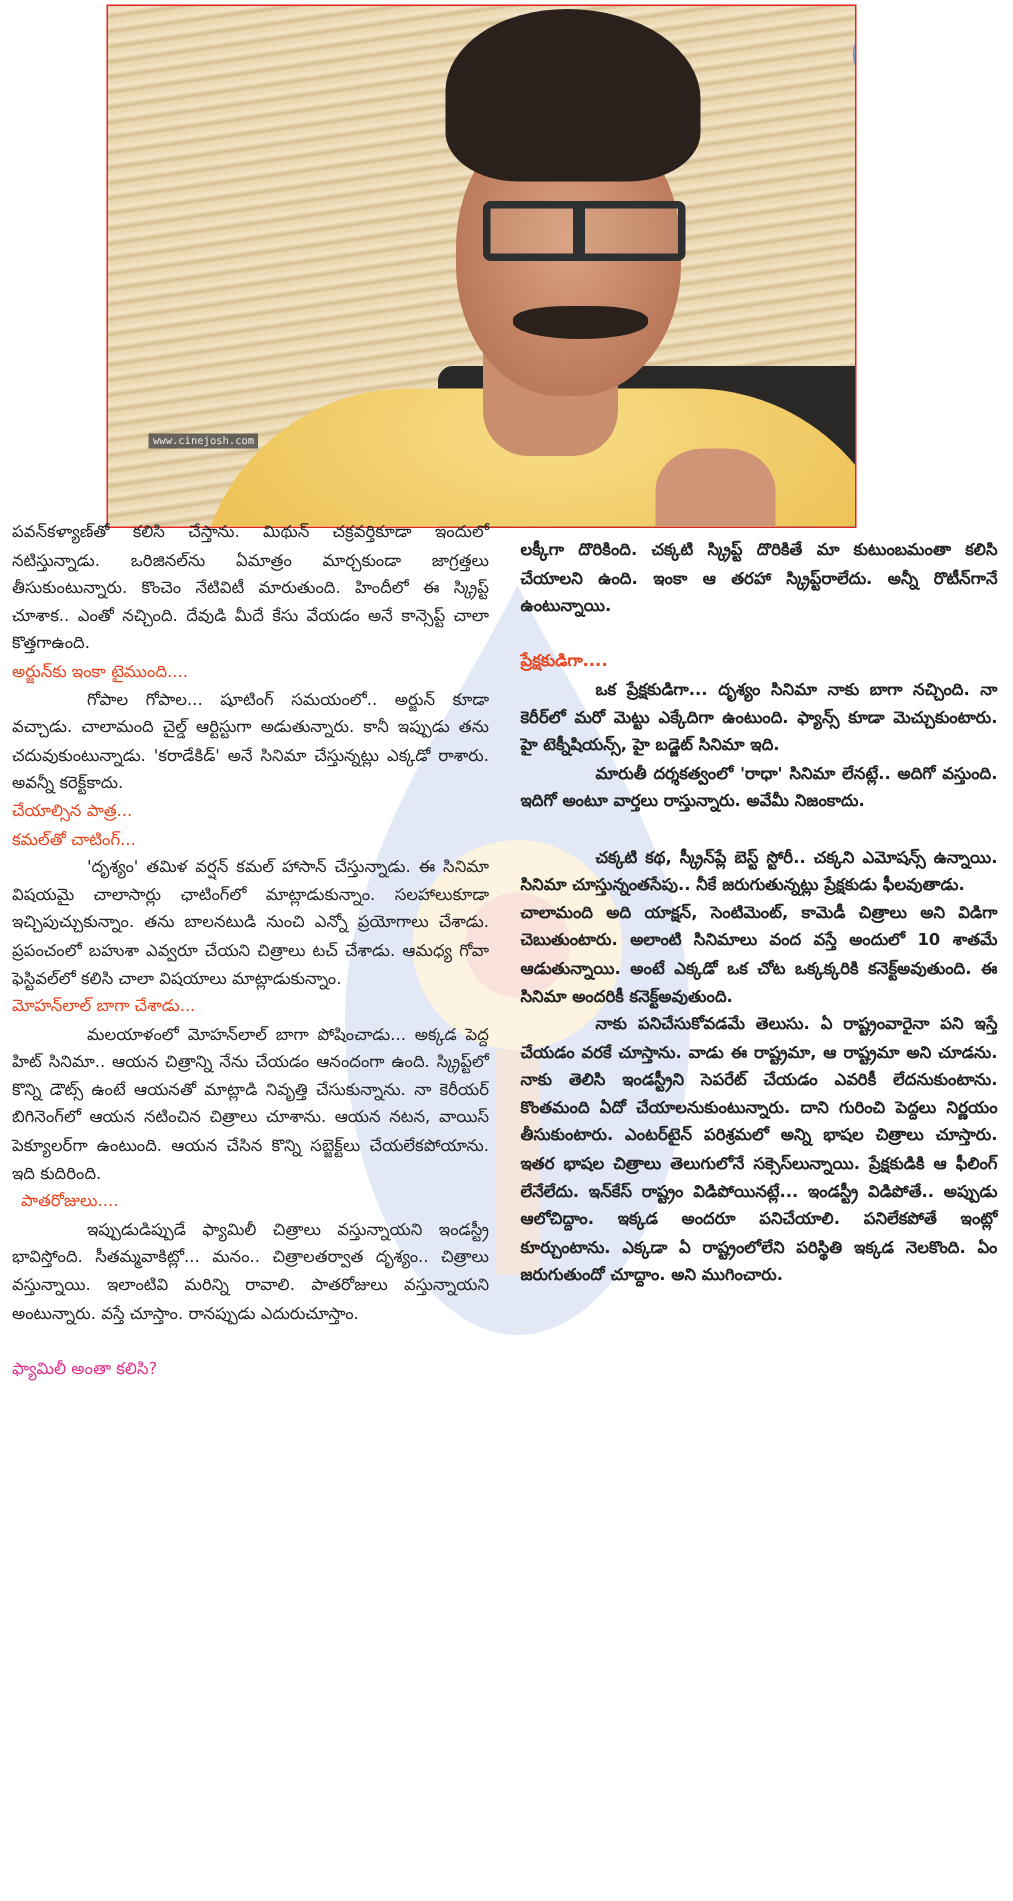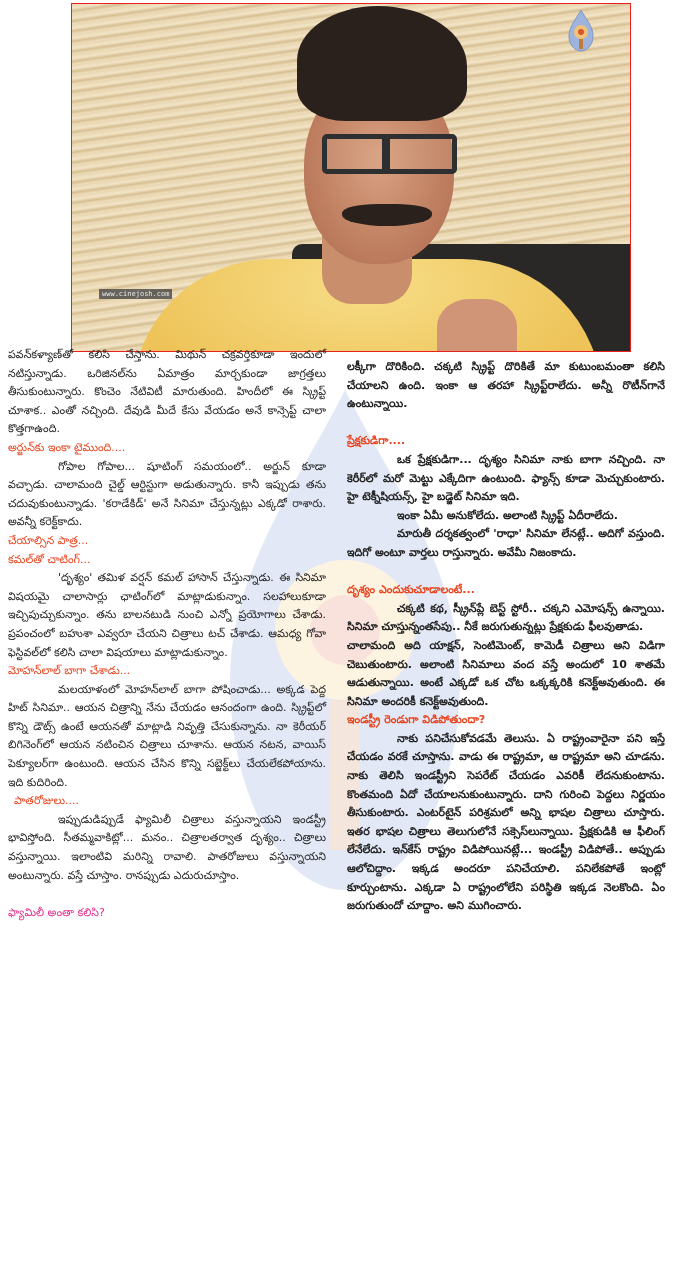--- a/index.html
+++ b/index.html
@@ -1,19 +1,19 @@
 <!DOCTYPE html>
 <html><head>
 <meta charset="utf-8">
 <style>
   html, body { margin: 0; padding: 0; background: #ffffff; }
   body { width: 675px; height: 1267px; position: relative; overflow: hidden;
          font-family: "DejaVu Sans", sans-serif; color: #222; }
   .photo {
-    position: absolute; left: 71px; top: 3px; width: 560px; height: 349px;
+    position: absolute; left: 71px; top: 3px; width: 500px; height: 349px;
     border: 1px solid #e8231f; box-sizing: border-box; overflow: hidden;
     background:
       repeating-linear-gradient(172deg, #e9d6b0 0px, #f2e4c6 4px, #d7bf93 7px, #efdfbe 10px);
   }
   .photo .chair {
     position: absolute; left: 220px; top: 240px; width: 380px; height: 120px;
     background: #2a2826; border-radius: 10px 10px 0 0;
   }
   .photo .shirt {
     position: absolute; left: 60px; top: 255px; width: 470px; height: 140px;
@@ -110,21 +110,18 @@
   <p class="indent">ఇప్పుడుడిప్పుడే ఫ్యామిలీ చిత్రాలు వస్తున్నాయని ఇండస్ట్రీ భావిస్తోంది. సీతమ్మవాకిట్లో... మనం.. చిత్రాలతర్వాత దృశ్యం.. చిత్రాలు వస్తున్నాయి. ఇలాంటివి మరిన్ని రావాలి. పాతరోజులు వస్తున్నాయని అంటున్నారు. వస్తే చూస్తాం. రానప్పుడు ఎదురుచూస్తాం.</p>
   <div class="gap"></div>
   <div class="h pink">ఫ్యామిలీ అంతా కలిసి?</div>
 </div>
 
 <div class="col right">
   <p>లక్కీగా దొరికింది. చక్కటి స్క్రిప్ట్ దొరికితే మా కుటుంబమంతా కలిసి చేయాలని ఉంది. ఇంకా ఆ తరహా స్క్రిప్ట్‌రాలేదు. అన్నీ రొటీన్‌గానే ఉంటున్నాయి.</p>
   <div class="gap"></div>
   <div class="h">ప్రేక్షకుడిగా....</div>
   <p class="indent">ఒక ప్రేక్షకుడిగా... దృశ్యం సినిమా నాకు బాగా నచ్చింది. నా కెరీర్‌లో మరో మెట్టు ఎక్కేదిగా ఉంటుంది. ఫ్యాన్స్ కూడా మెచ్చుకుంటారు. హై టెక్నీషియన్స్, హై బడ్జెట్ సినిమా ఇది.</p>
-  <p class="indent">ఇంకా ఏమీ అనుకోలేదు. అలాంటి స్క్రిప్ట్ ఏదీరాలేదు.</p>
   <p class="indent">మారుతీ దర్శకత్వంలో 'రాధా' సినిమా లేనట్లే.. అదిగో వస్తుంది. ఇదిగో అంటూ వార్తలు రాస్తున్నారు. అవేమీ నిజంకాదు.</p>
   <div class="gap"></div>
-  <div class="h">దృశ్యం ఎందుకుచూడాలంటే...</div>
   <p class="indent">చక్కటి కథ, స్క్రీన్‌ప్లే బెస్ట్ స్టోరీ.. చక్కని ఎమోషన్స్ ఉన్నాయి. సినిమా చూస్తున్నంతసేపు.. నీకే జరుగుతున్నట్లు ప్రేక్షకుడు ఫీలవుతాడు.</p>
   <p>చాలామంది అది యాక్షన్, సెంటిమెంట్, కామెడీ చిత్రాలు అని విడిగా చెబుతుంటారు. అలాంటి సినిమాలు వంద వస్తే అందులో 10 శాతమే ఆడుతున్నాయి. అంటే ఎక్కడో ఒక చోట ఒక్కక్కరికి కనెక్ట్‌అవుతుంది. ఈ సినిమా అందరికీ కనెక్ట్‌అవుతుంది.</p>
-  <div class="h">ఇండస్ట్రీ రెండుగా విడిపోతుందా?</div>
   <p class="indent">నాకు పనిచేసుకోవడమే తెలుసు. ఏ రాష్ట్రంవారైనా పని ఇస్తే చేయడం వరకే చూస్తాను. వాడు ఈ రాష్ట్రమా, ఆ రాష్ట్రమా అని చూడను. నాకు తెలిసి ఇండస్ట్రీని సెపరేట్ చేయడం ఎవరికీ లేదనుకుంటాను. కొంతమంది ఏదో చేయాలనుకుంటున్నారు. దాని గురించి పెద్దలు నిర్ణయం తీసుకుంటారు. ఎంటర్‌టైన్ పరిశ్రమలో అన్ని భాషల చిత్రాలు చూస్తారు. ఇతర భాషల చిత్రాలు తెలుగులోనే సక్సెస్‌లున్నాయి. ప్రేక్షకుడికి ఆ ఫీలింగ్ లేనేలేదు. ఇన్‌కేస్ రాష్ట్రం విడిపోయినట్లే... ఇండస్ట్రీ విడిపోతే.. అప్పుడు ఆలోచిద్దాం. ఇక్కడ అందరూ పనిచేయాలి. పనిలేకపోతే ఇంట్లో కూర్చుంటాను. ఎక్కడా ఏ రాష్ట్రంలోలేని పరిస్థితి ఇక్కడ నెలకొంది. ఏం జరుగుతుందో చూద్దాం.  అని ముగించారు.</p>
 </div>
 
 </body></html>

